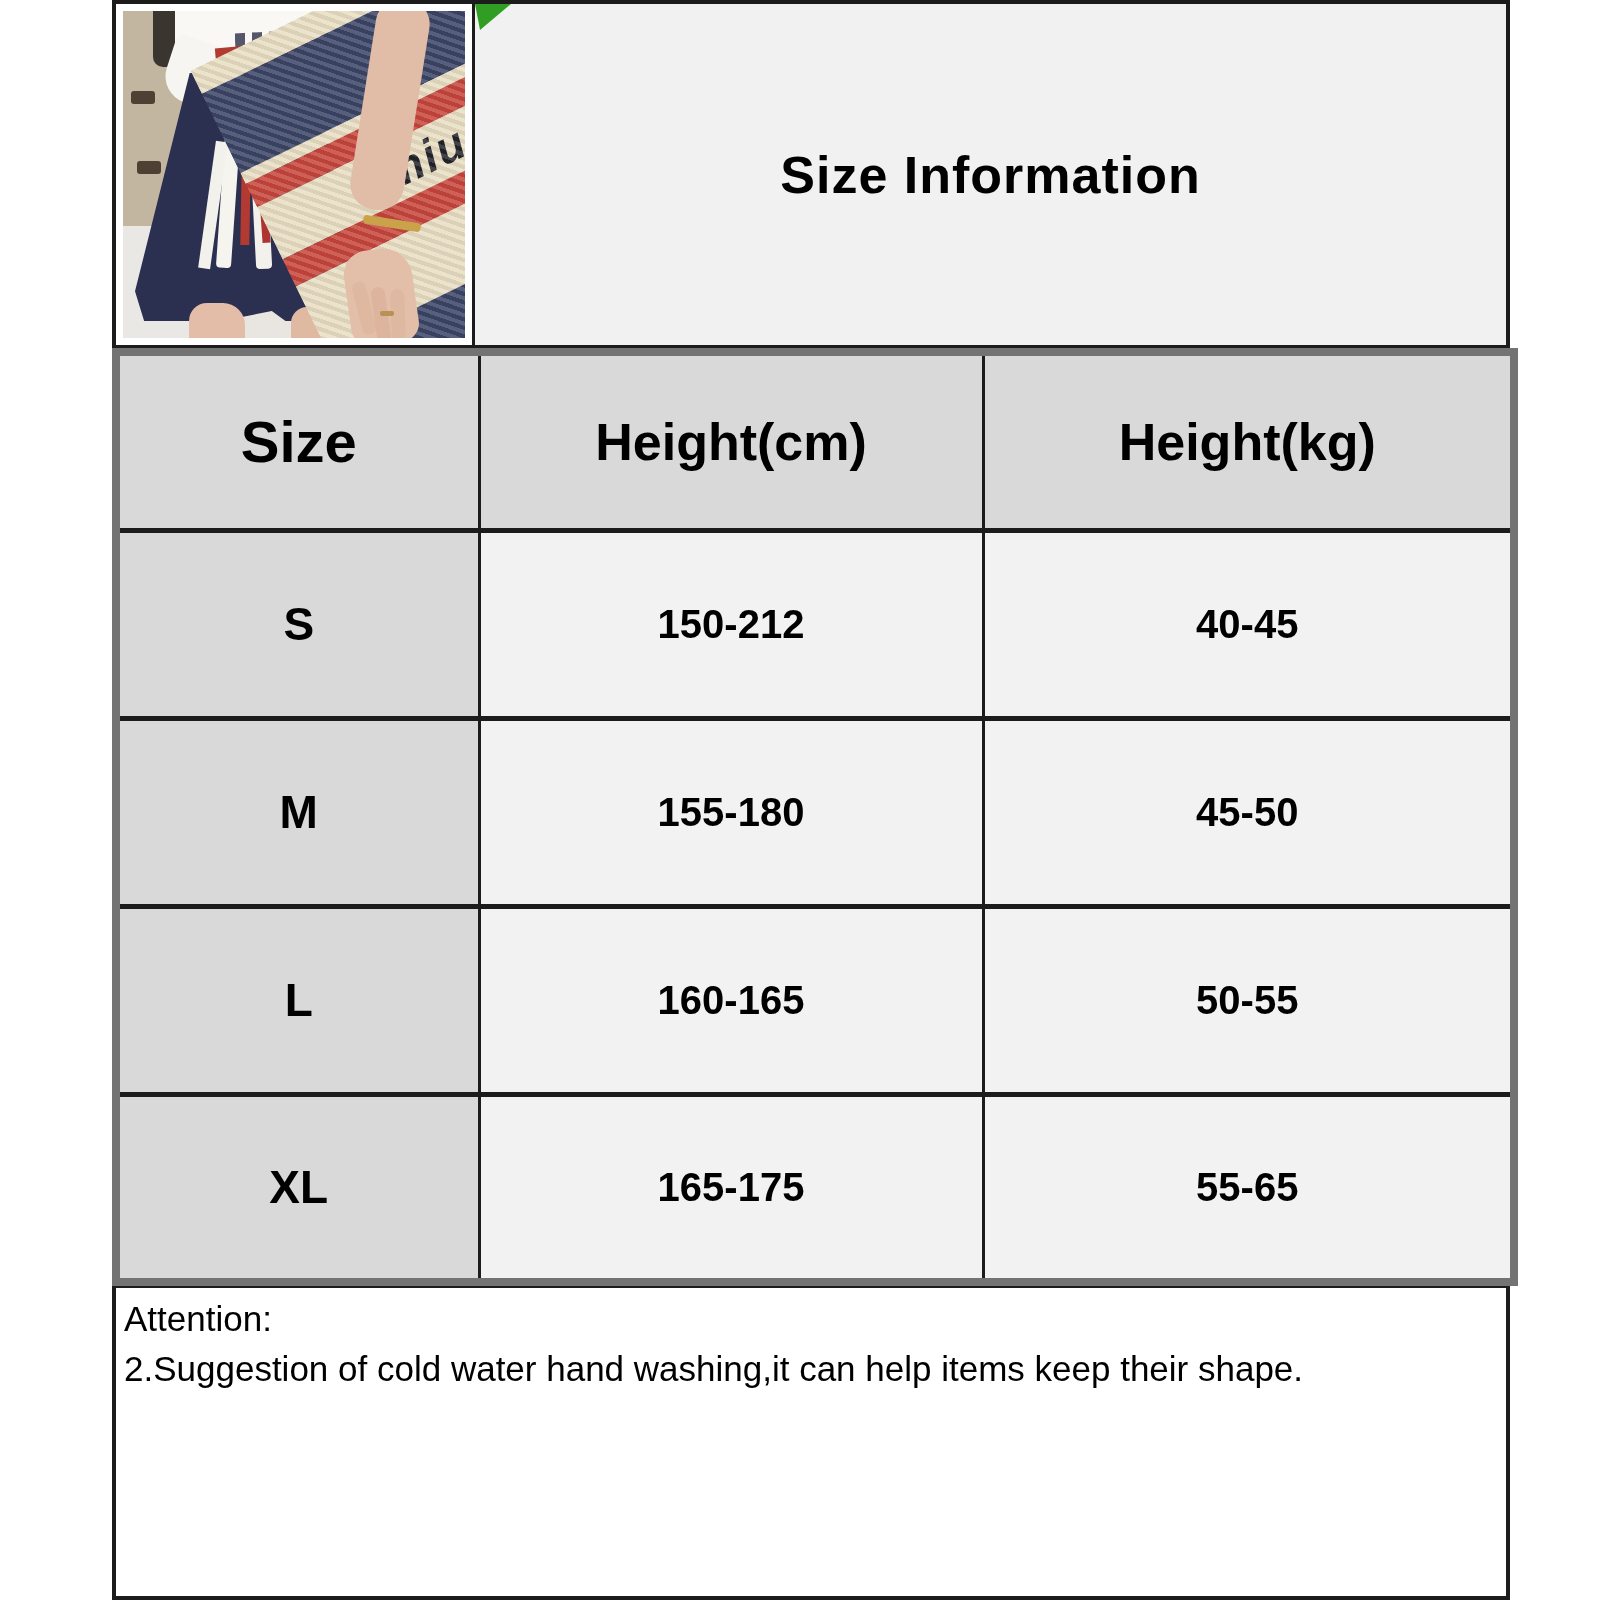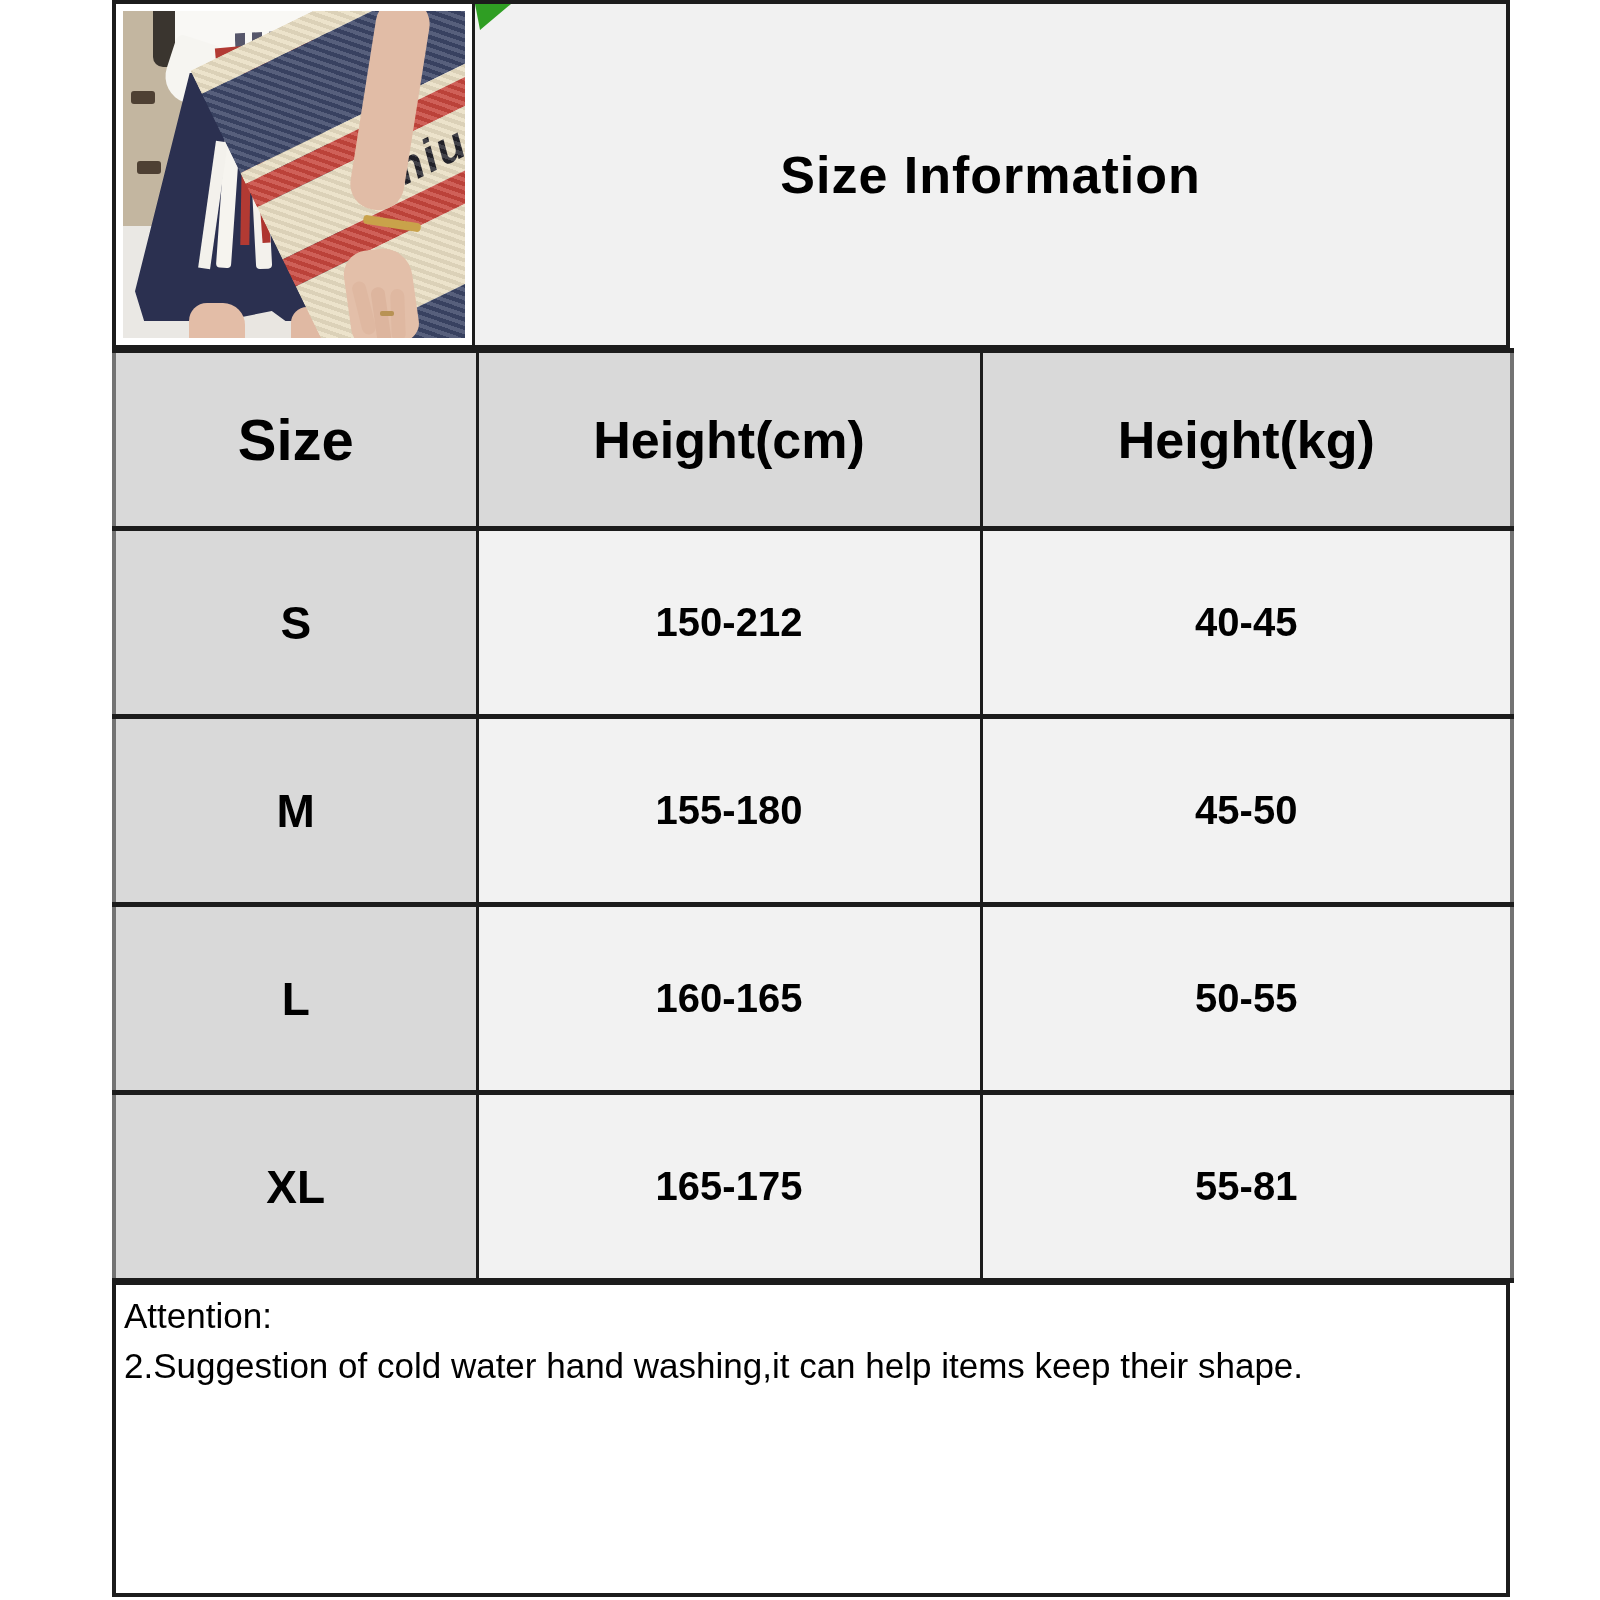--- a/index.html
+++ b/index.html
@@ -16,21 +16,21 @@
   .photo div { position:absolute; }
 
   .title-cell { flex:1; background:#f1f1f1; position:relative;
                 display:flex; align-items:center; justify-content:center; }
   .page-title { font-size:52px; font-weight:bold; letter-spacing:1px; color:#000; }
   .green-marker { position:absolute; left:0; top:0; width:36px; height:26px;
                   clip-path:polygon(0 0,100% 0,14% 100%); }
 
   
   table.size-table { width:1398px; border-collapse:collapse; table-layout:fixed;
-                     border:4px solid #737373; }
+                     border:8px solid #737373; }
   table.size-table th, table.size-table td {
       border-left:3px solid #1c1c1c; border-right:3px solid #1c1c1c;
       border-top:5px solid #1c1c1c; border-bottom:5px solid #1c1c1c;
       text-align:center; vertical-align:middle; color:#000; }
   tr.header-row { height:178px; }
   tr.header-row th { background:#d9d9d9; }
   th.size-head { font-size:58px; font-weight:bold; }
   th.col-head  { font-size:52px; font-weight:bold; }
   tr.data-row { height:188px; }
   tr.data-row td.size-cell { background:#d9d9d9; font-size:46px; font-weight:bold; }
@@ -172,21 +172,21 @@
       <td class="val-cell">45-50</td>
     </tr>
     <tr class="data-row">
       <td class="size-cell">L</td>
       <td class="val-cell">160-165</td>
       <td class="val-cell">50-55</td>
     </tr>
     <tr class="data-row">
       <td class="size-cell">XL</td>
       <td class="val-cell">165-175</td>
-      <td class="val-cell">55-81</td>
+      <td class="val-cell">55-65</td>
     </tr>
   </tbody>
     </table>
 
   <div class="attention-box">
     <p class="heading">Attention:</p>
     <p>2.Suggestion of cold water hand washing,it can help items keep their shape.</p>
   </div>
 
 </div>

